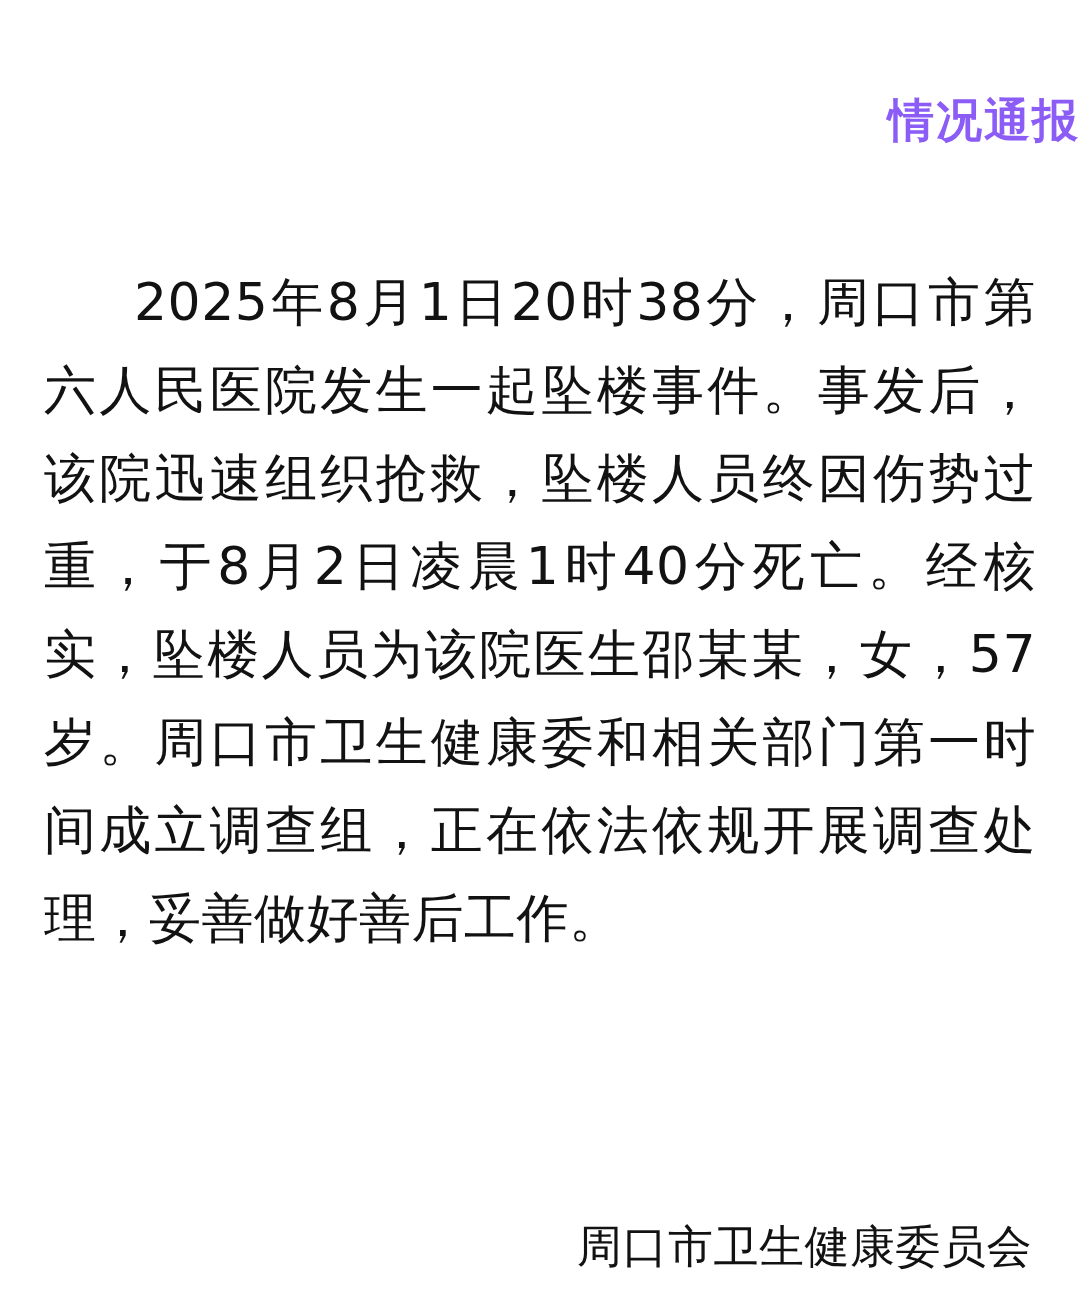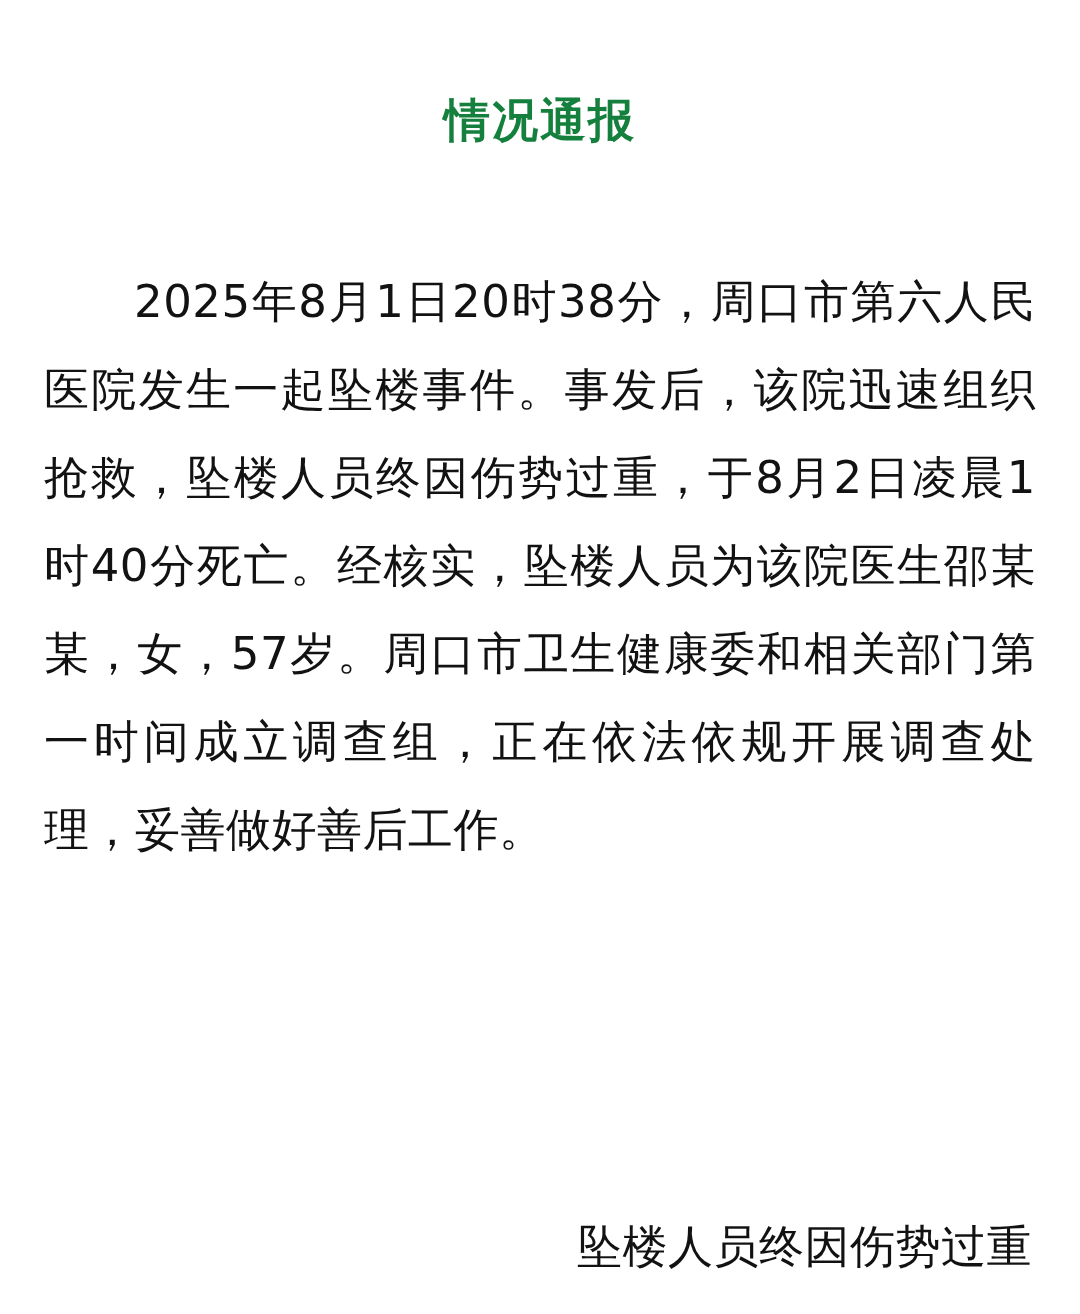--- a/index.html
+++ b/index.html
@@ -16,34 +16,34 @@
   }
   .page {
     width: 1080px;
     height: 1314px;
     box-sizing: border-box;
     padding: 0;
     position: relative;
     background: #ffffff;
   }
   .notice-title {
-    text-align: center;
-    color: #15803d;
+    text-align: right;
+    color: #8b5cf6;
     font-size: 46px;
     font-weight: bold;
     letter-spacing: 2px;
     padding-top: 62px;
     line-height: 1.2;
   }
   .body-block {
     margin-top: 110px;
     padding: 0 44px 0 44px;
   }
   .body-text {
-    font-size: 45px;
+    font-size: 52px;
     line-height: 88px;
     text-align: justify;
     text-justify: inter-ideograph;
     text-indent: 90px;
     color: #121212;
     letter-spacing: 0.5px;
     word-break: break-all;
   }
   .signature-block {
     position: absolute;
@@ -69,16 +69,16 @@
 
 <div class="page">
 
   <h1 class="notice-title">情况通报</h1>
 
   <div class="body-block">
     <p class="body-text">2025年8月1日20时38分，周口市第六人民医院发生一起坠楼事件。事发后，该院迅速组织抢救，坠楼人员终因伤势过重，于8月2日凌晨1时40分死亡。经核实，坠楼人员为该院医生邵某某，女，57岁。周口市卫生健康委和相关部门第一时间成立调查组，正在依法依规开展调查处理，妥善做好善后工作。</p>
   </div>
 
   <div class="signature-block">
-    <div class="sig-org">坠楼人员终因伤势过重</div>
+    <div class="sig-org">周口市卫生健康委员会</div>
   </div>
 
 </div>
 
 </body></html>

